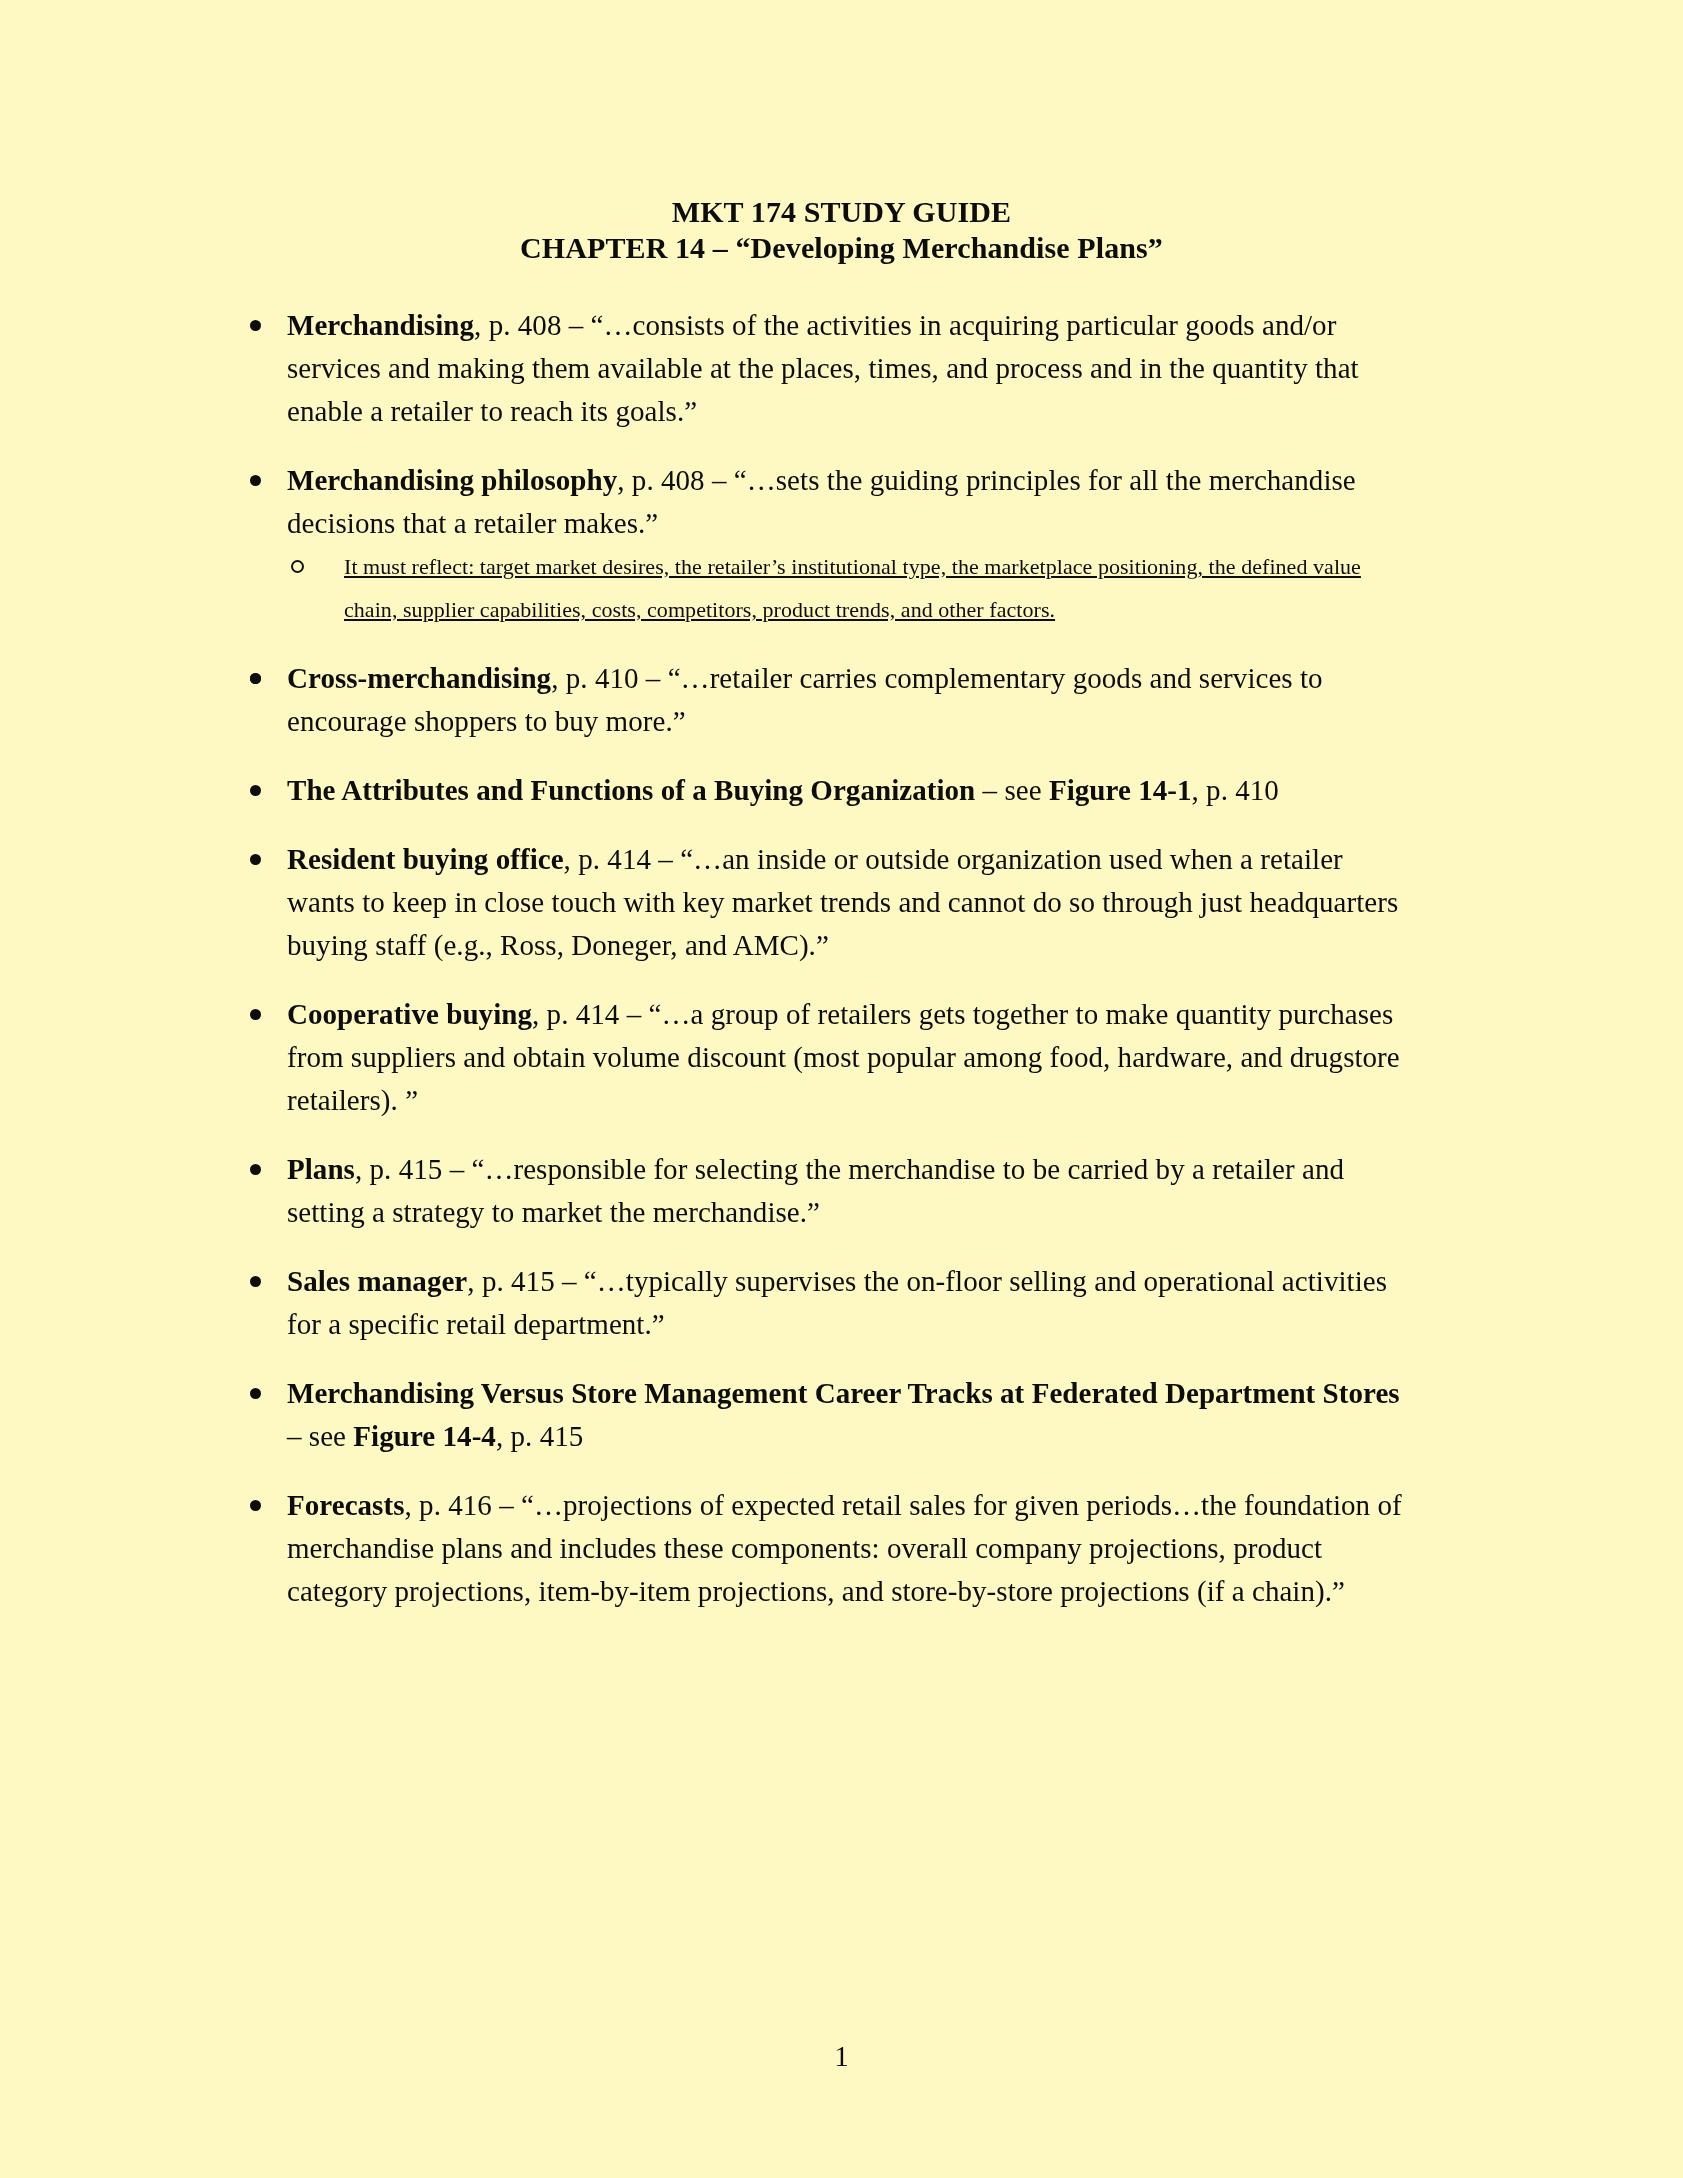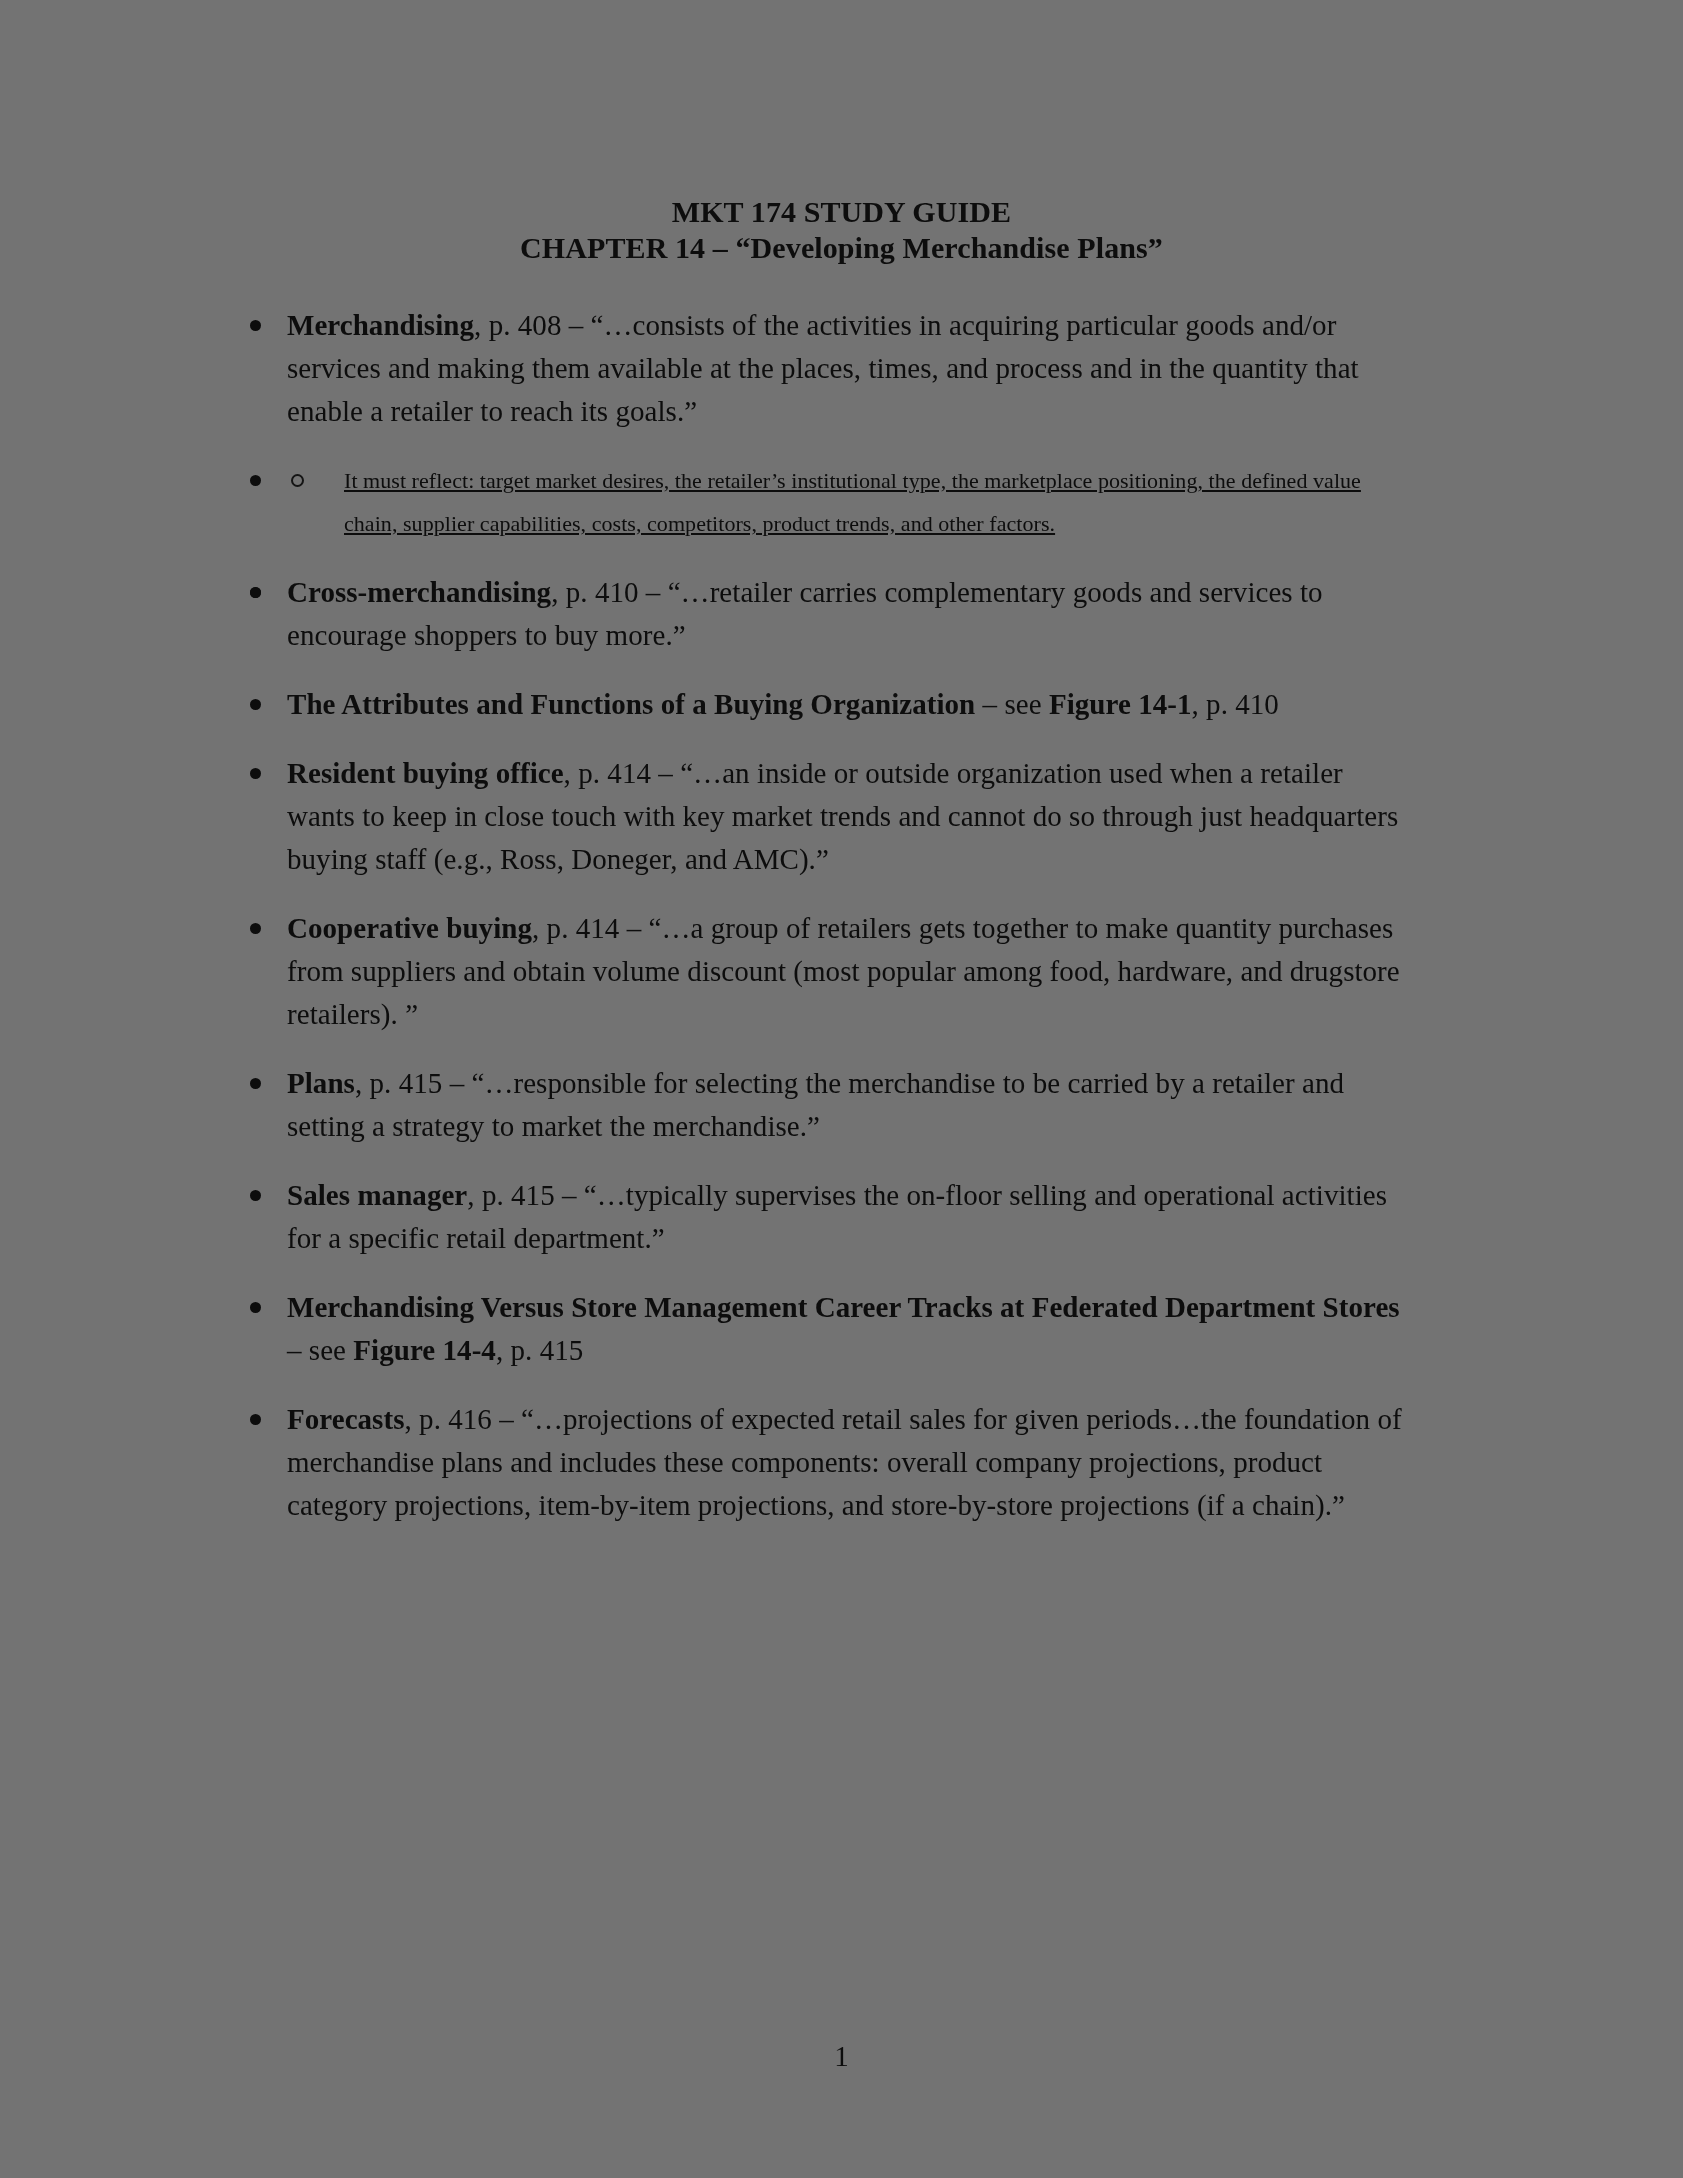--- a/index.html
+++ b/index.html
@@ -13,21 +13,21 @@
     height: 2178px;
     font-family: "Liberation Serif", "DejaVu Serif", serif;
     color: #0d0d0d;
     position: relative;
     overflow: hidden;
   }
   .page {
     position: relative;
     width: 1683px;
     height: 2178px;
-    background: #737373;
+    background: #fef9c3;
     box-sizing: border-box;
     padding-left: 20px;
   }
   .doc-body {
     position: absolute;
     left: 0;
     top: 0;
     width: 1683px;
   }
   .title-block {
@@ -130,21 +130,21 @@
 
   <div class="doc-body">
 
     <div class="title-block">
       <div class="title-line">MKT 174 STUDY GUIDE</div>
       <div class="title-line">CHAPTER 14 – “Developing Merchandise Plans”</div>
     </div>
 
     <div class="content" id="bullet-list">
         <div class="bullet-item"><span class="marker"><span class="marker-dot"></span></span><span><b>Merchandising</b><span>, p. 408 – “…consists of the activities in acquiring particular goods and/or services and making them available at the places, times, and process and in the quantity that enable a retailer to reach its goals.”</span></span></div>
-        <div class="bullet-item"><span class="marker"><span class="marker-dot"></span></span><div class="sub-list">
+        <div class="bullet-item"><span class="marker"><span class="marker-dot"></span></span><span><b>Merchandising philosophy</b><span>, p. 408 – “…sets the guiding principles for all the merchandise decisions that a retailer makes.”</span></span><div class="sub-list">
             <div class="sub-item">
               <span class="marker"><span class="marker-circle"></span></span>
               <span class="sub-text">It must reflect: target market desires, the retailer’s institutional type, the marketplace positioning, the defined value chain, supplier capabilities, costs, competitors, product trends, and other factors.</span>
             </div>
           </div></div>
         <div class="bullet-item"><span class="marker"><span class="marker-dot"></span></span></div>
         <div class="bullet-item"><span class="marker"><span class="marker-dot"></span></span><span><b>Cross-merchandising</b><span>, p. 410 – “…retailer carries complementary goods and services to encourage shoppers to buy more.”</span></span></div>
         <div class="bullet-item"><span class="marker"><span class="marker-dot"></span></span><span><b>The Attributes and Functions of a Buying Organization</b><span> – see </span><b>Figure 14-1</b><span>, p. 410</span></span></div>
         <div class="bullet-item"><span class="marker"><span class="marker-dot"></span></span><span><b>Resident buying office</b><span>, p. 414 – “…an inside or outside organization used when a retailer wants to keep in close touch with key market trends and cannot do so through just headquarters buying staff (e.g., Ross, Doneger, and AMC).”</span></span></div>
         <div class="bullet-item"><span class="marker"><span class="marker-dot"></span></span><span><b>Cooperative buying</b><span>, p. 414 – “…a group of retailers gets together to make quantity purchases from suppliers and obtain volume discount (most popular among food, hardware, and drugstore retailers). ”</span></span></div>

